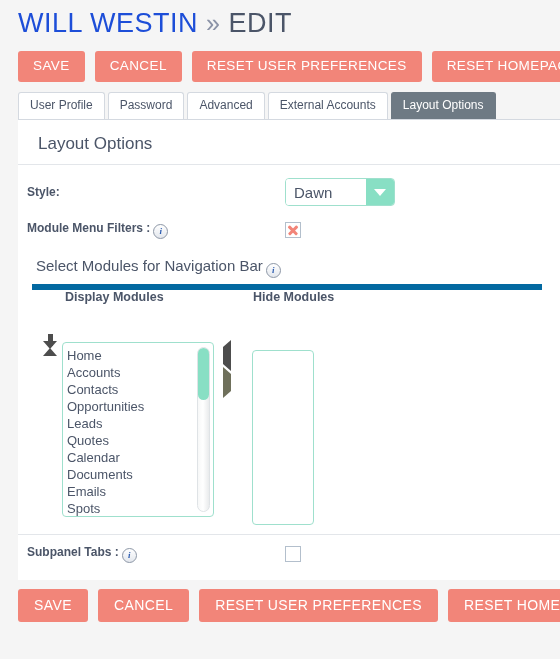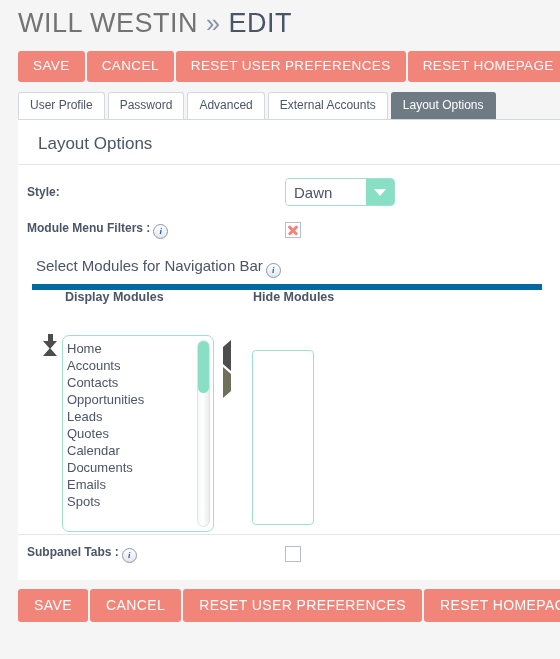--- a/index.html
+++ b/index.html
@@ -17,29 +17,29 @@
   }
 
   
   .page-header {
     padding: 8px 0 0 18px;
     font-size: 27px;
     font-weight: 300;
     letter-spacing: 0.5px;
     white-space: nowrap;
   }
-  .title-name { color: #737373; }
+  .title-name { color: #1d4ed8; }
   .title-sep  { color: #8b93a7; font-size: 25px; }
   .title-action { color: #4b5568; }
 
   
   .btn-row {
     padding: 12px 0 0 18px;
     display: flex;
-    gap: 2px;
+    gap: 10px;
     align-items: flex-end;
   }
   .btn {
     background: #f28579;
     color: #ffffff;
     border: none;
     border-radius: 3px;
     font-family: "Liberation Sans", sans-serif;
     font-size: 13.5px;
     letter-spacing: 0.4px;
@@ -256,25 +256,24 @@
 
   .listbox {
     position: absolute;
     border: 1px solid #9fe0cd;
     border-radius: 4px;
     background: #ffffff;
     box-sizing: border-box;
   }
   .listbox.display-list {
     left: 44px;
-    top: 45px;
+    top: 52px;
     width: 152px;
-    height: 197px;
+    height: 175px;
     overflow: hidden;
-    border-radius: 7px;
   }
   .listbox.hide-list {
     left: 234px;
     top: 60px;
     width: 62px;
     height: 175px;
   }
   .list-items {
     padding: 4px 0 0 4px;
     font-size: 13px;

